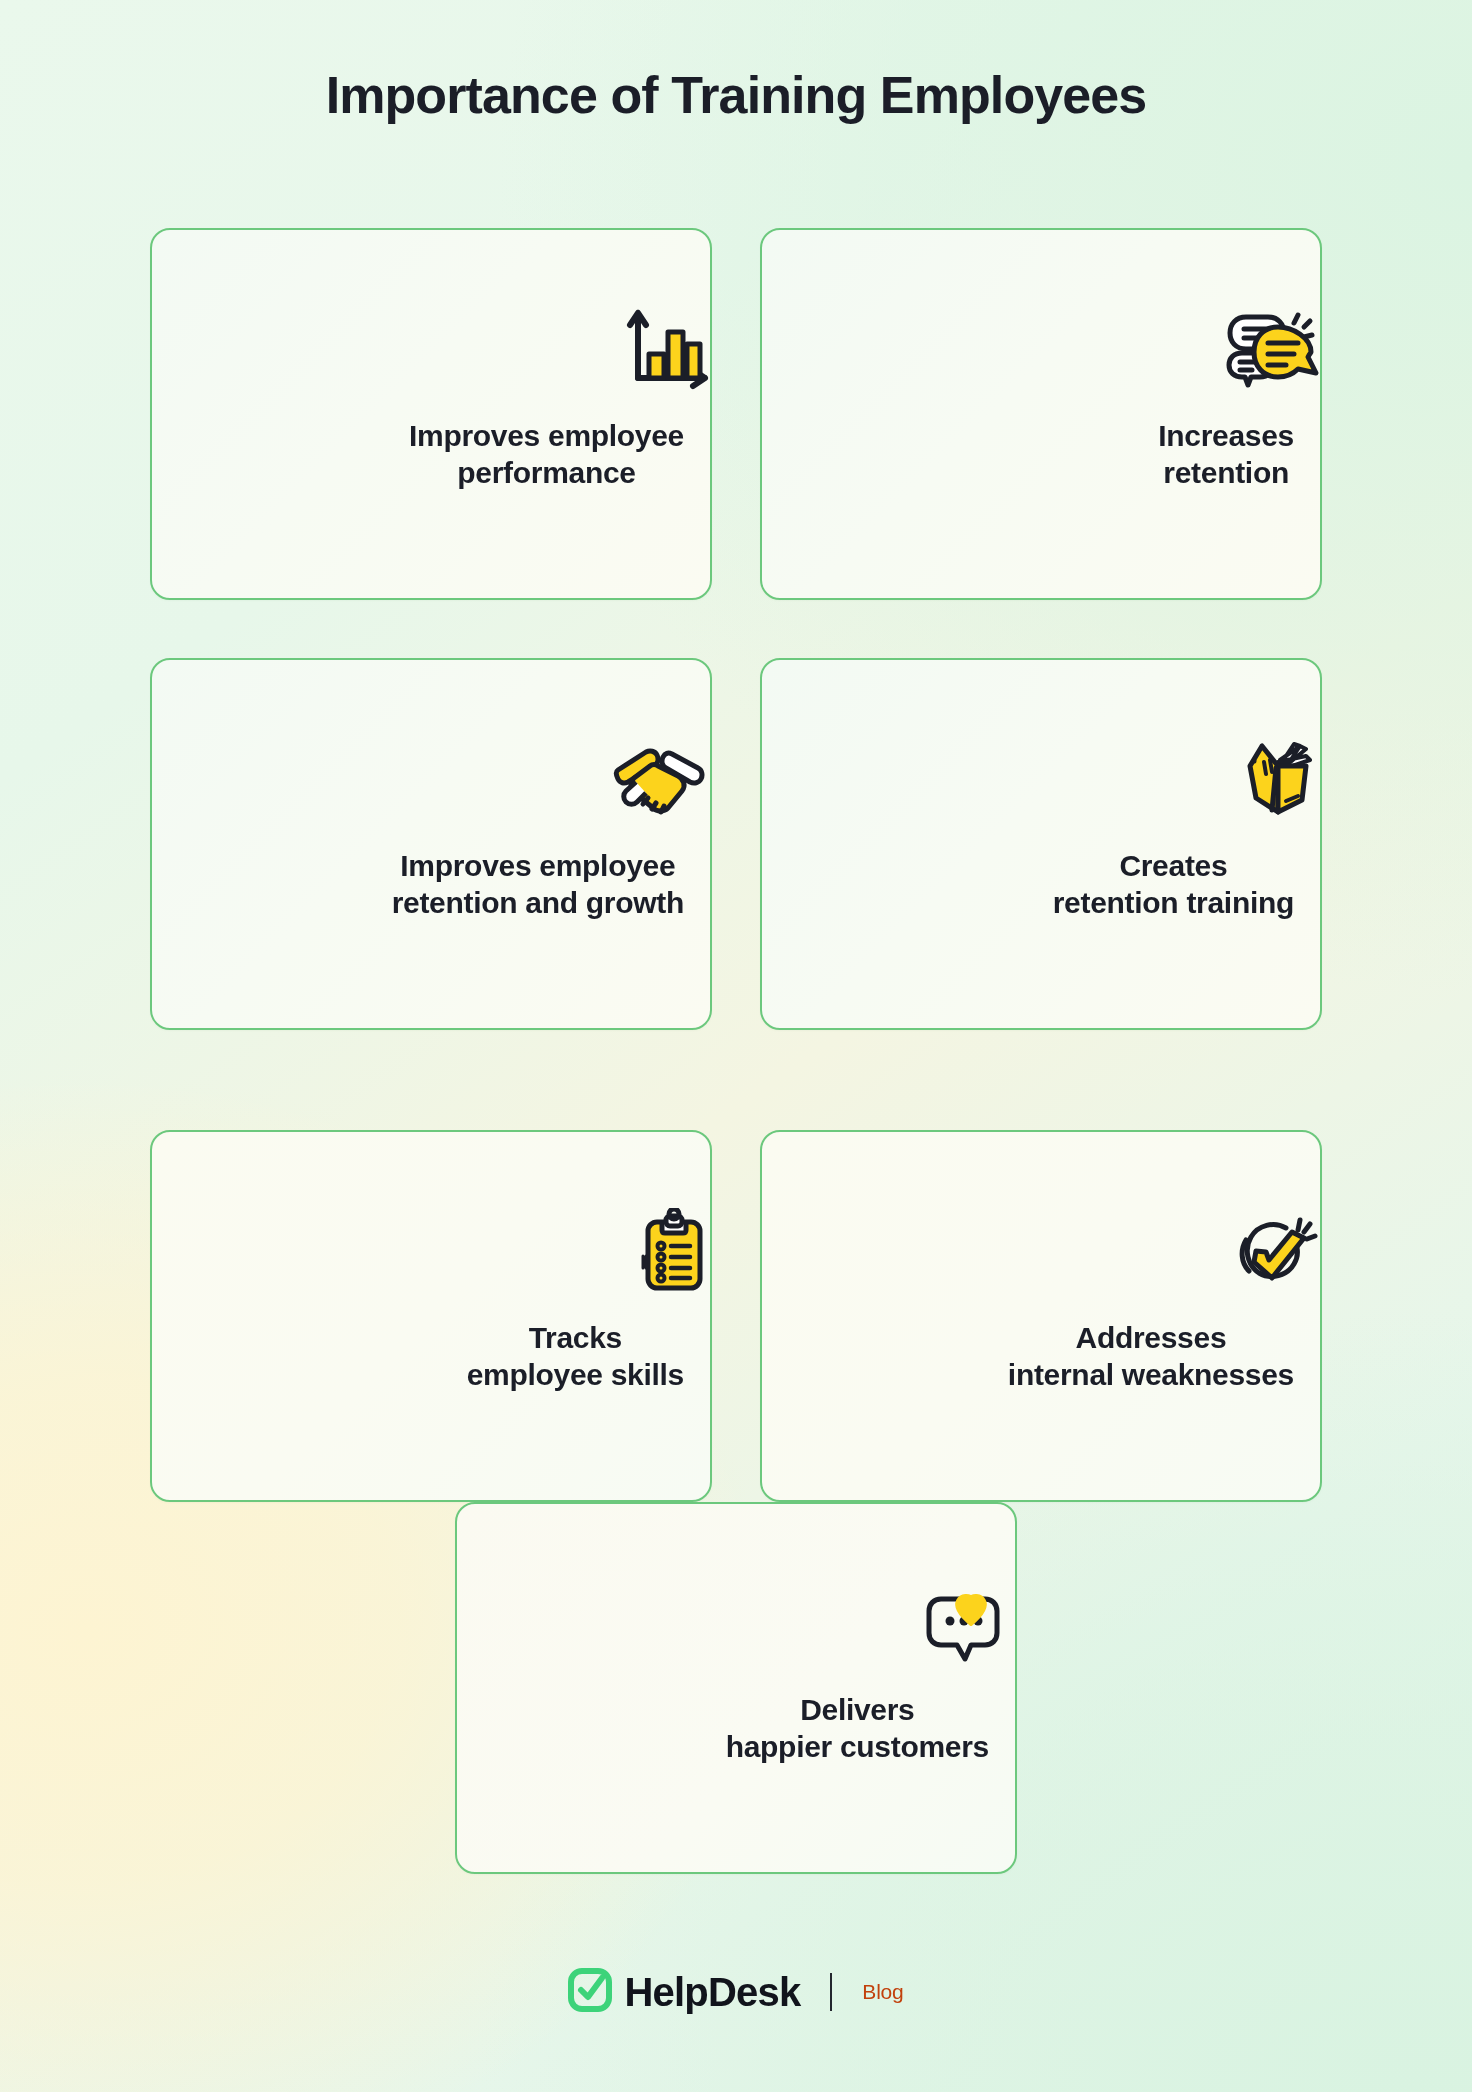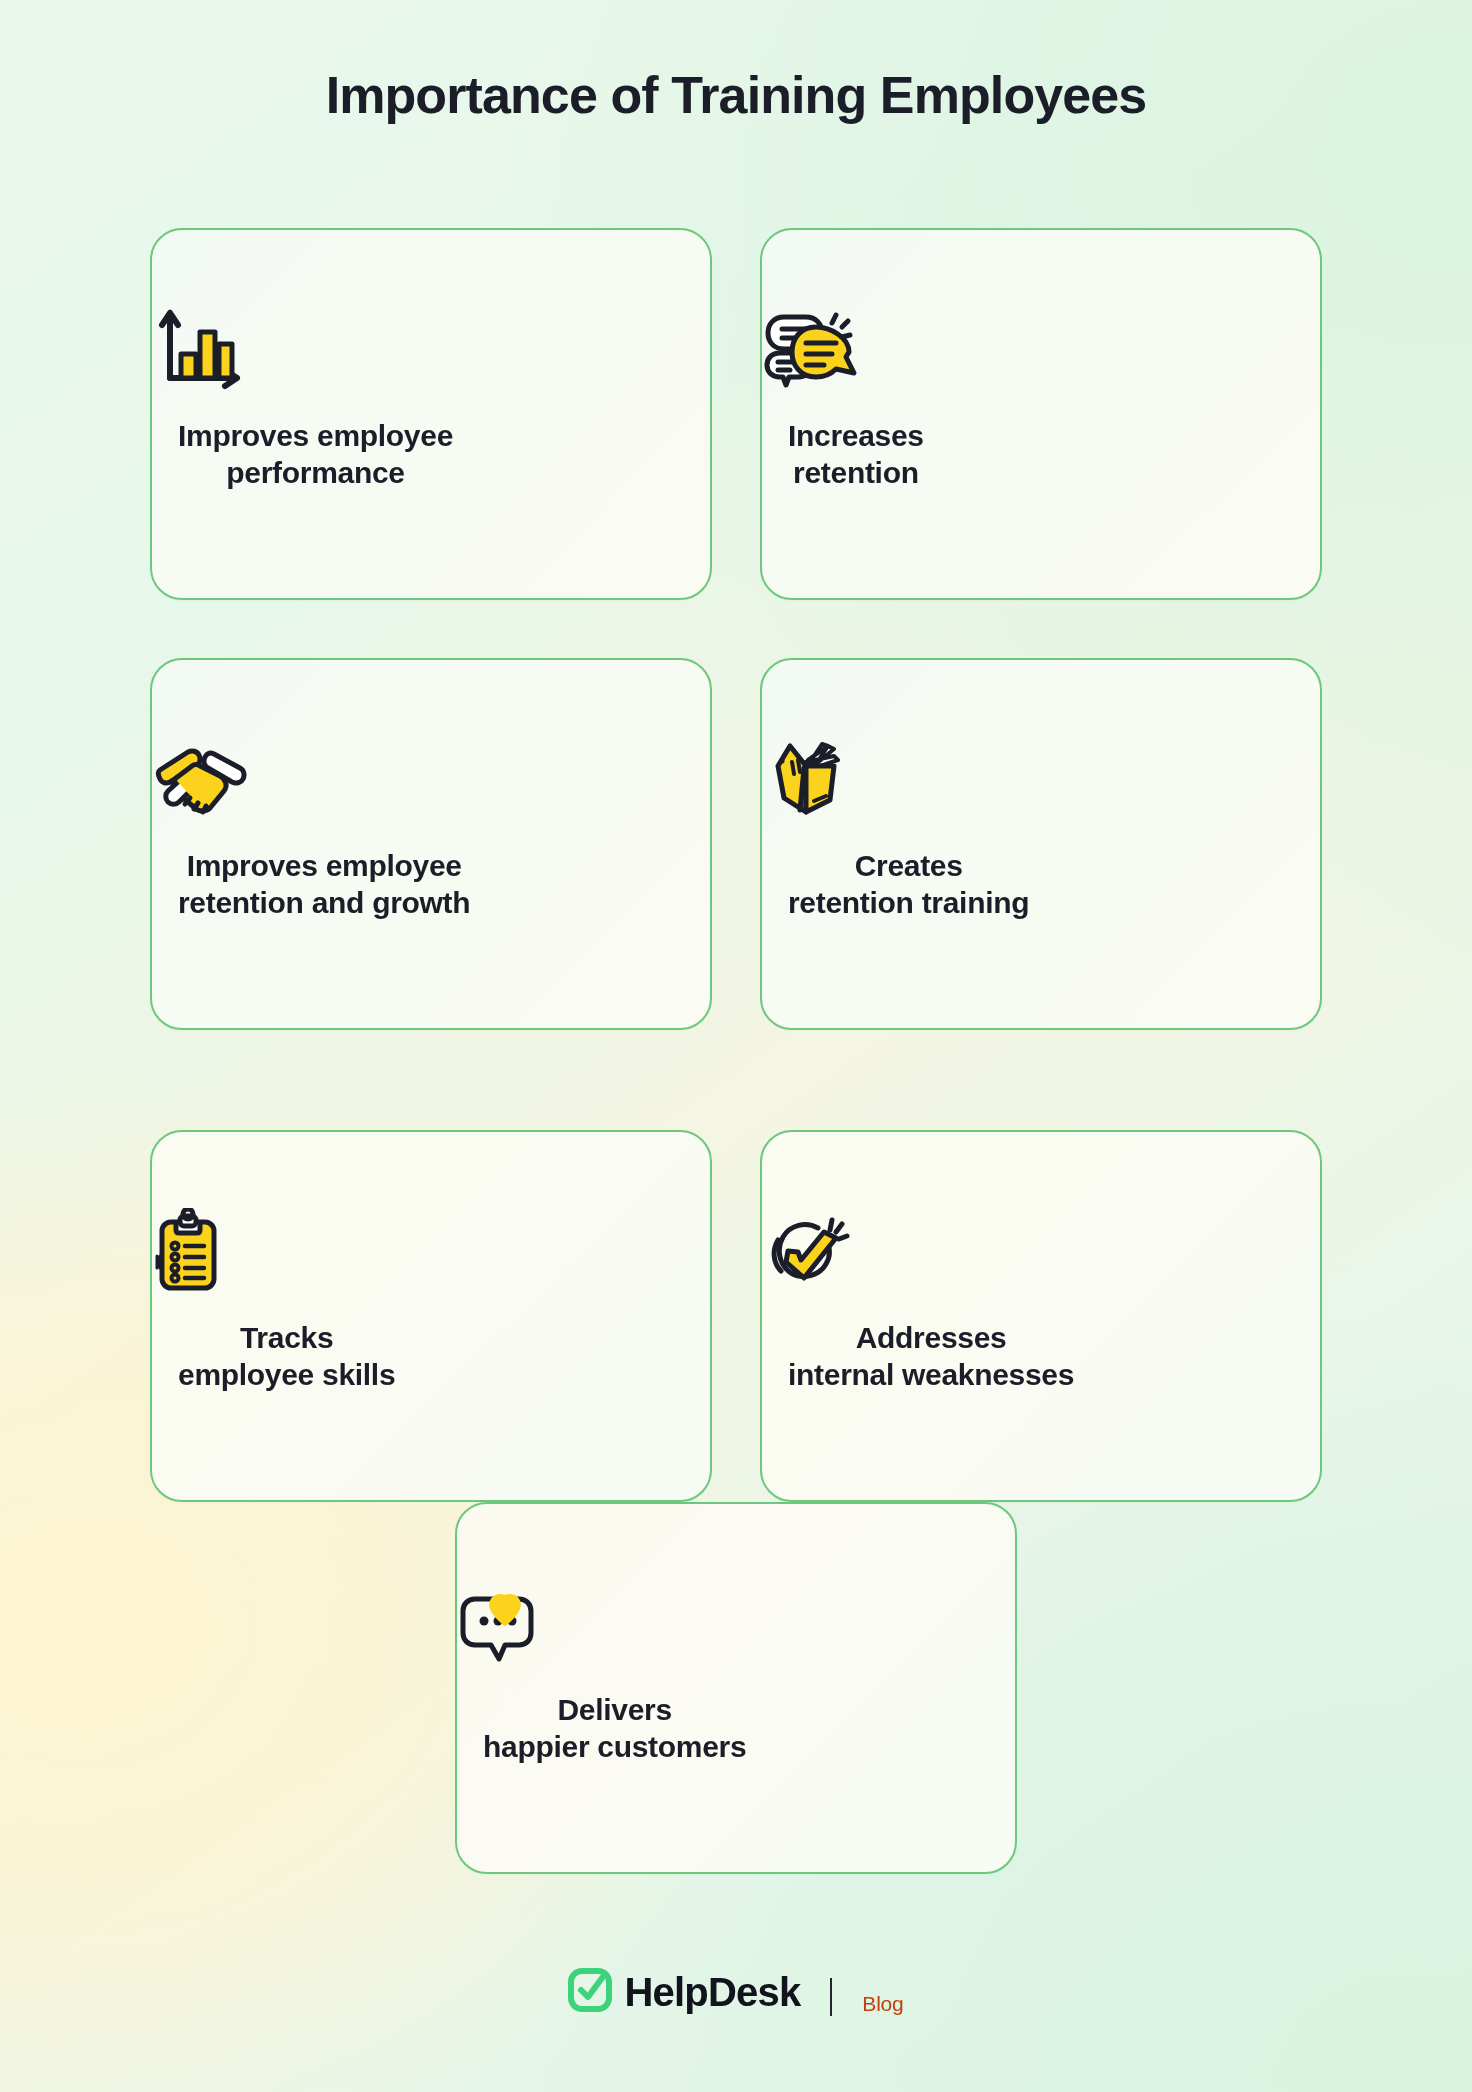--- a/index.html
+++ b/index.html
@@ -56,25 +56,25 @@
     width: 1172px;
     display: flex;
     flex-wrap: wrap;
     gap: 58px 48px;
   }
 
   .card {
     width: 562px;
     height: 372px;
     border: 2px solid #6cc87d;
-    border-radius: 32px;
+    border-radius: 20px;
     background: linear-gradient(135deg, #f3faf3 0%, #f7fbf3 45%, #fbfbf2 100%);
     display: flex;
     flex-direction: column;
-    align-items: flex-start;
+    align-items: flex-end;
     justify-content: flex-start;
     padding-top: 76px;
     box-shadow: 0 1px 2px rgba(90,150,100,0.05);
   }
 
   .card.row3 {
     background: linear-gradient(135deg, #fbfbf1 0%, #fafbf2 50%, #f7fbf4 100%);
     margin-top: 42px;
   }
   .card.wide-center {
@@ -110,21 +110,21 @@
     justify-content: center;
   }
 
   
   .footer {
     position: absolute;
     bottom: 76px;
     left: 0;
     width: 1472px;
     display: flex;
-    align-items: flex-end;
+    align-items: center;
     justify-content: center;
     gap: 0;
   }
   .brand {
     display: flex;
     align-items: center;
     gap: 12px;
   }
   .brand-name {
     font-size: 40px;

